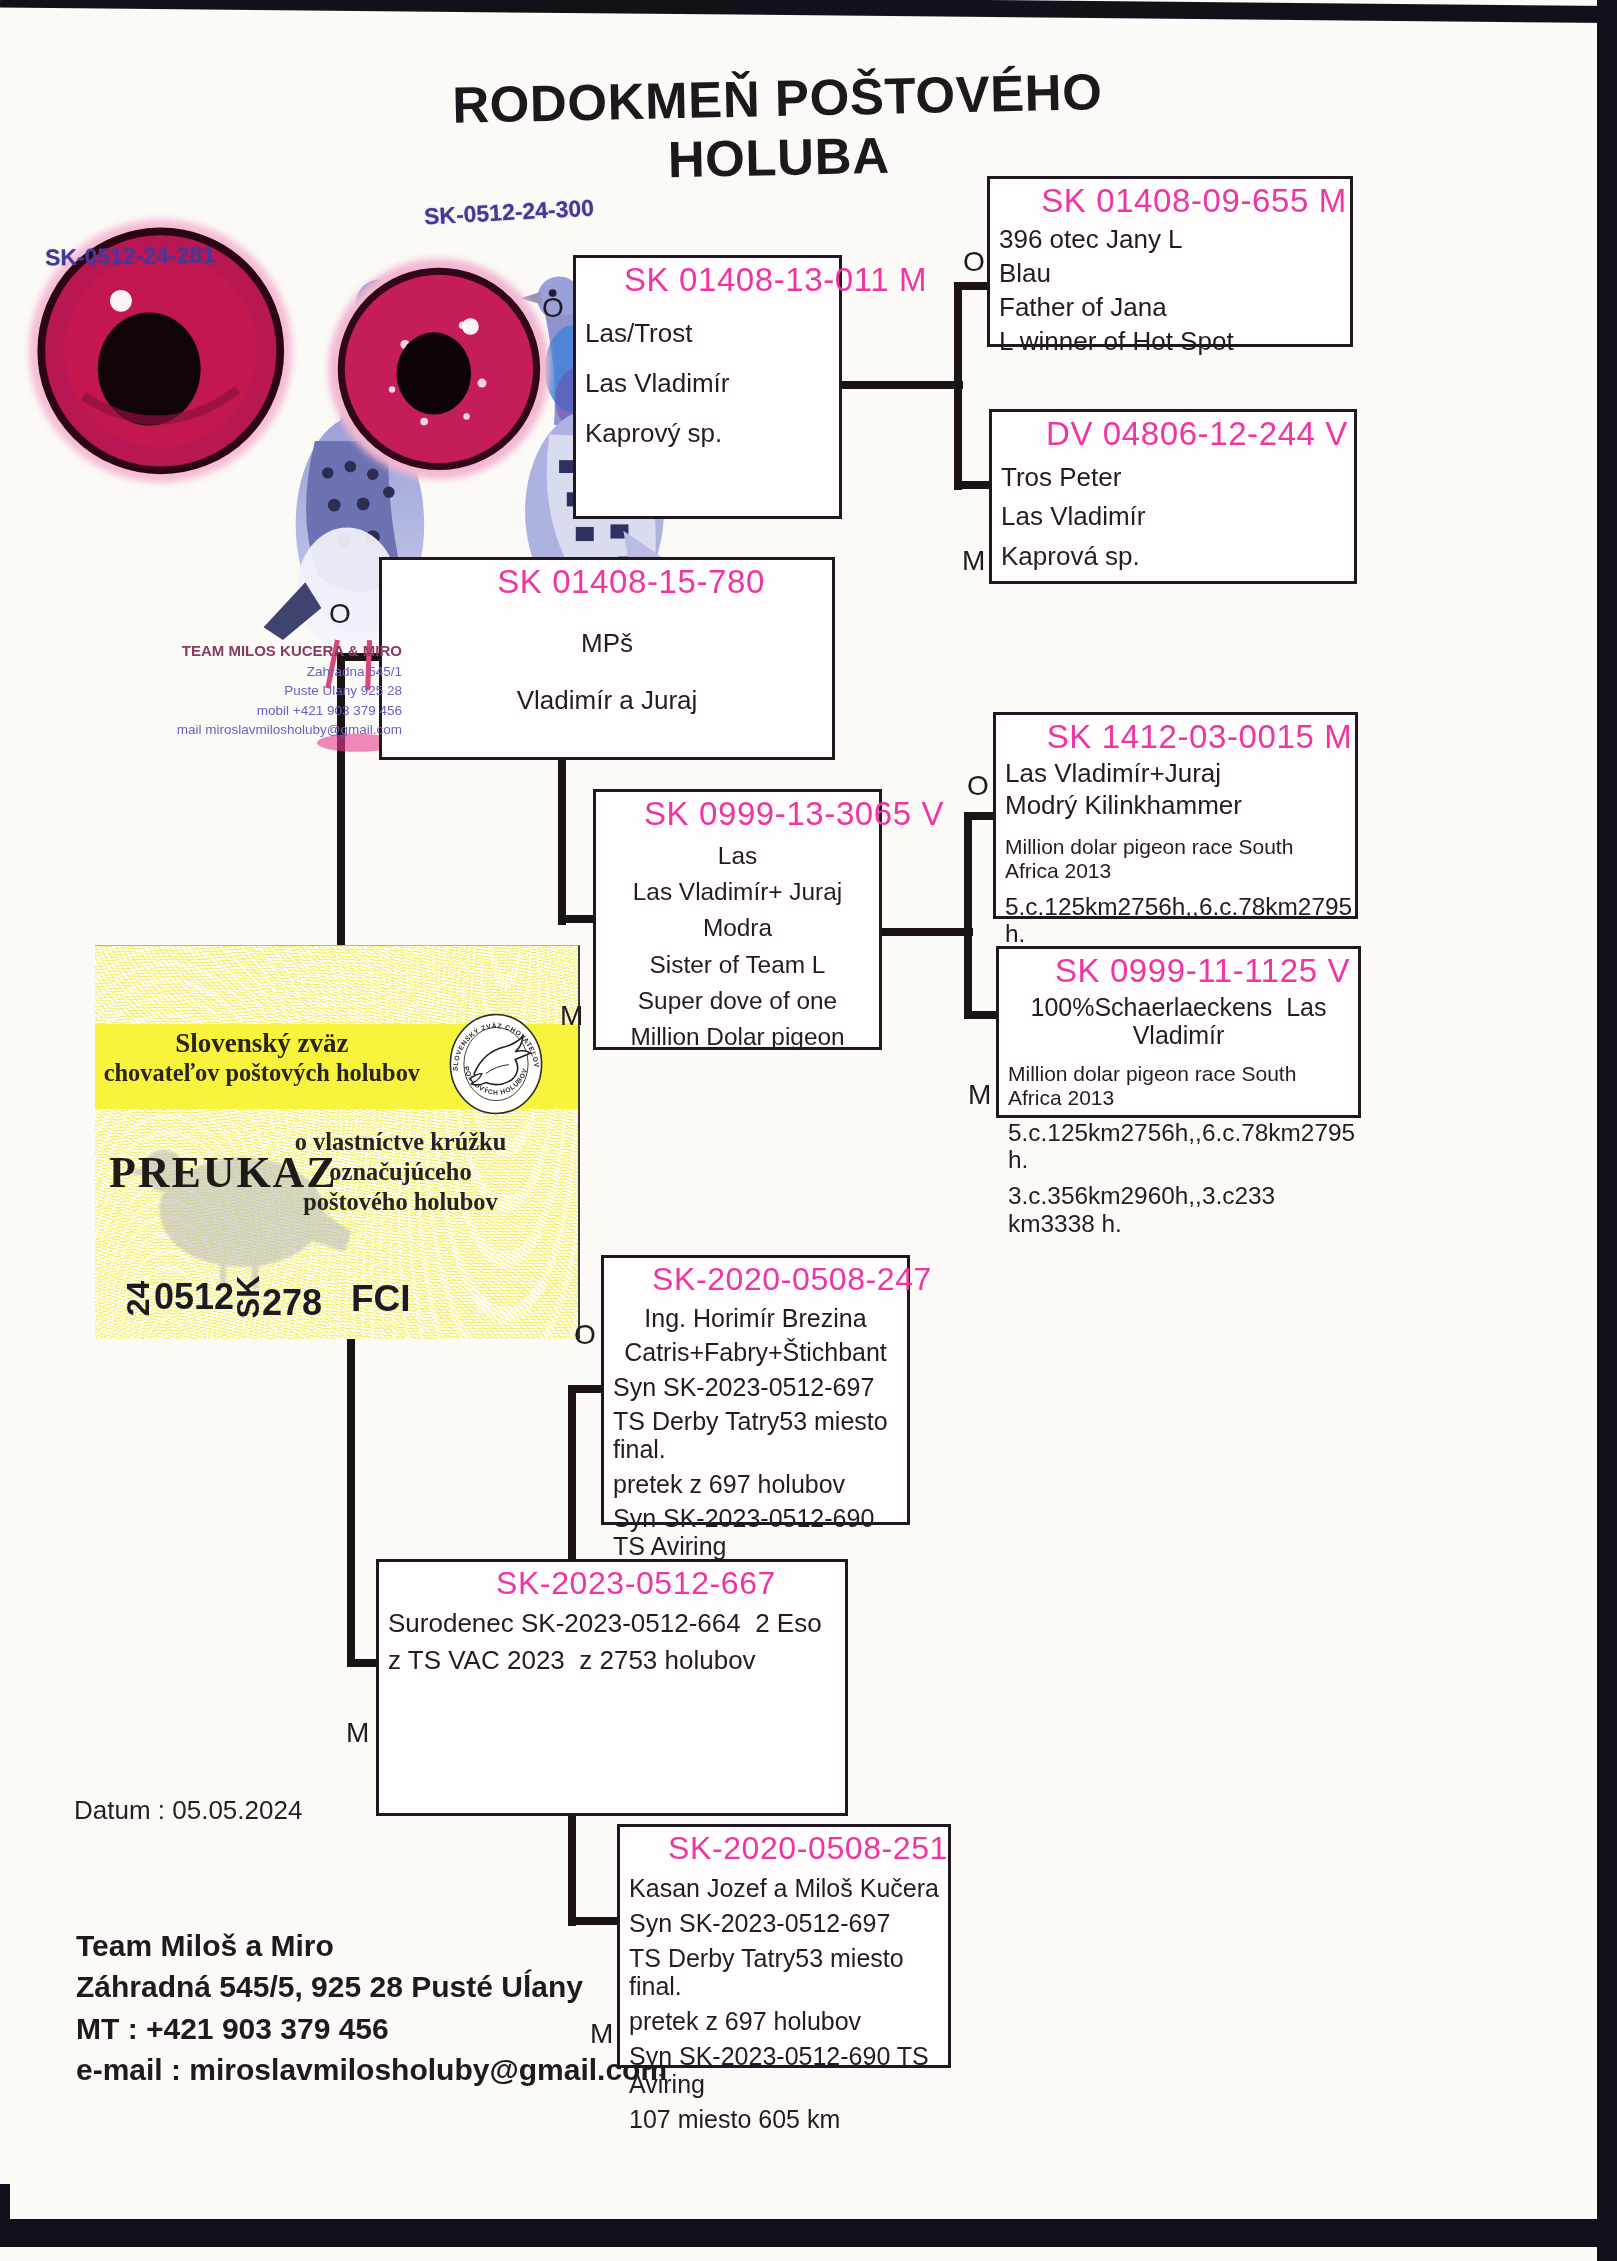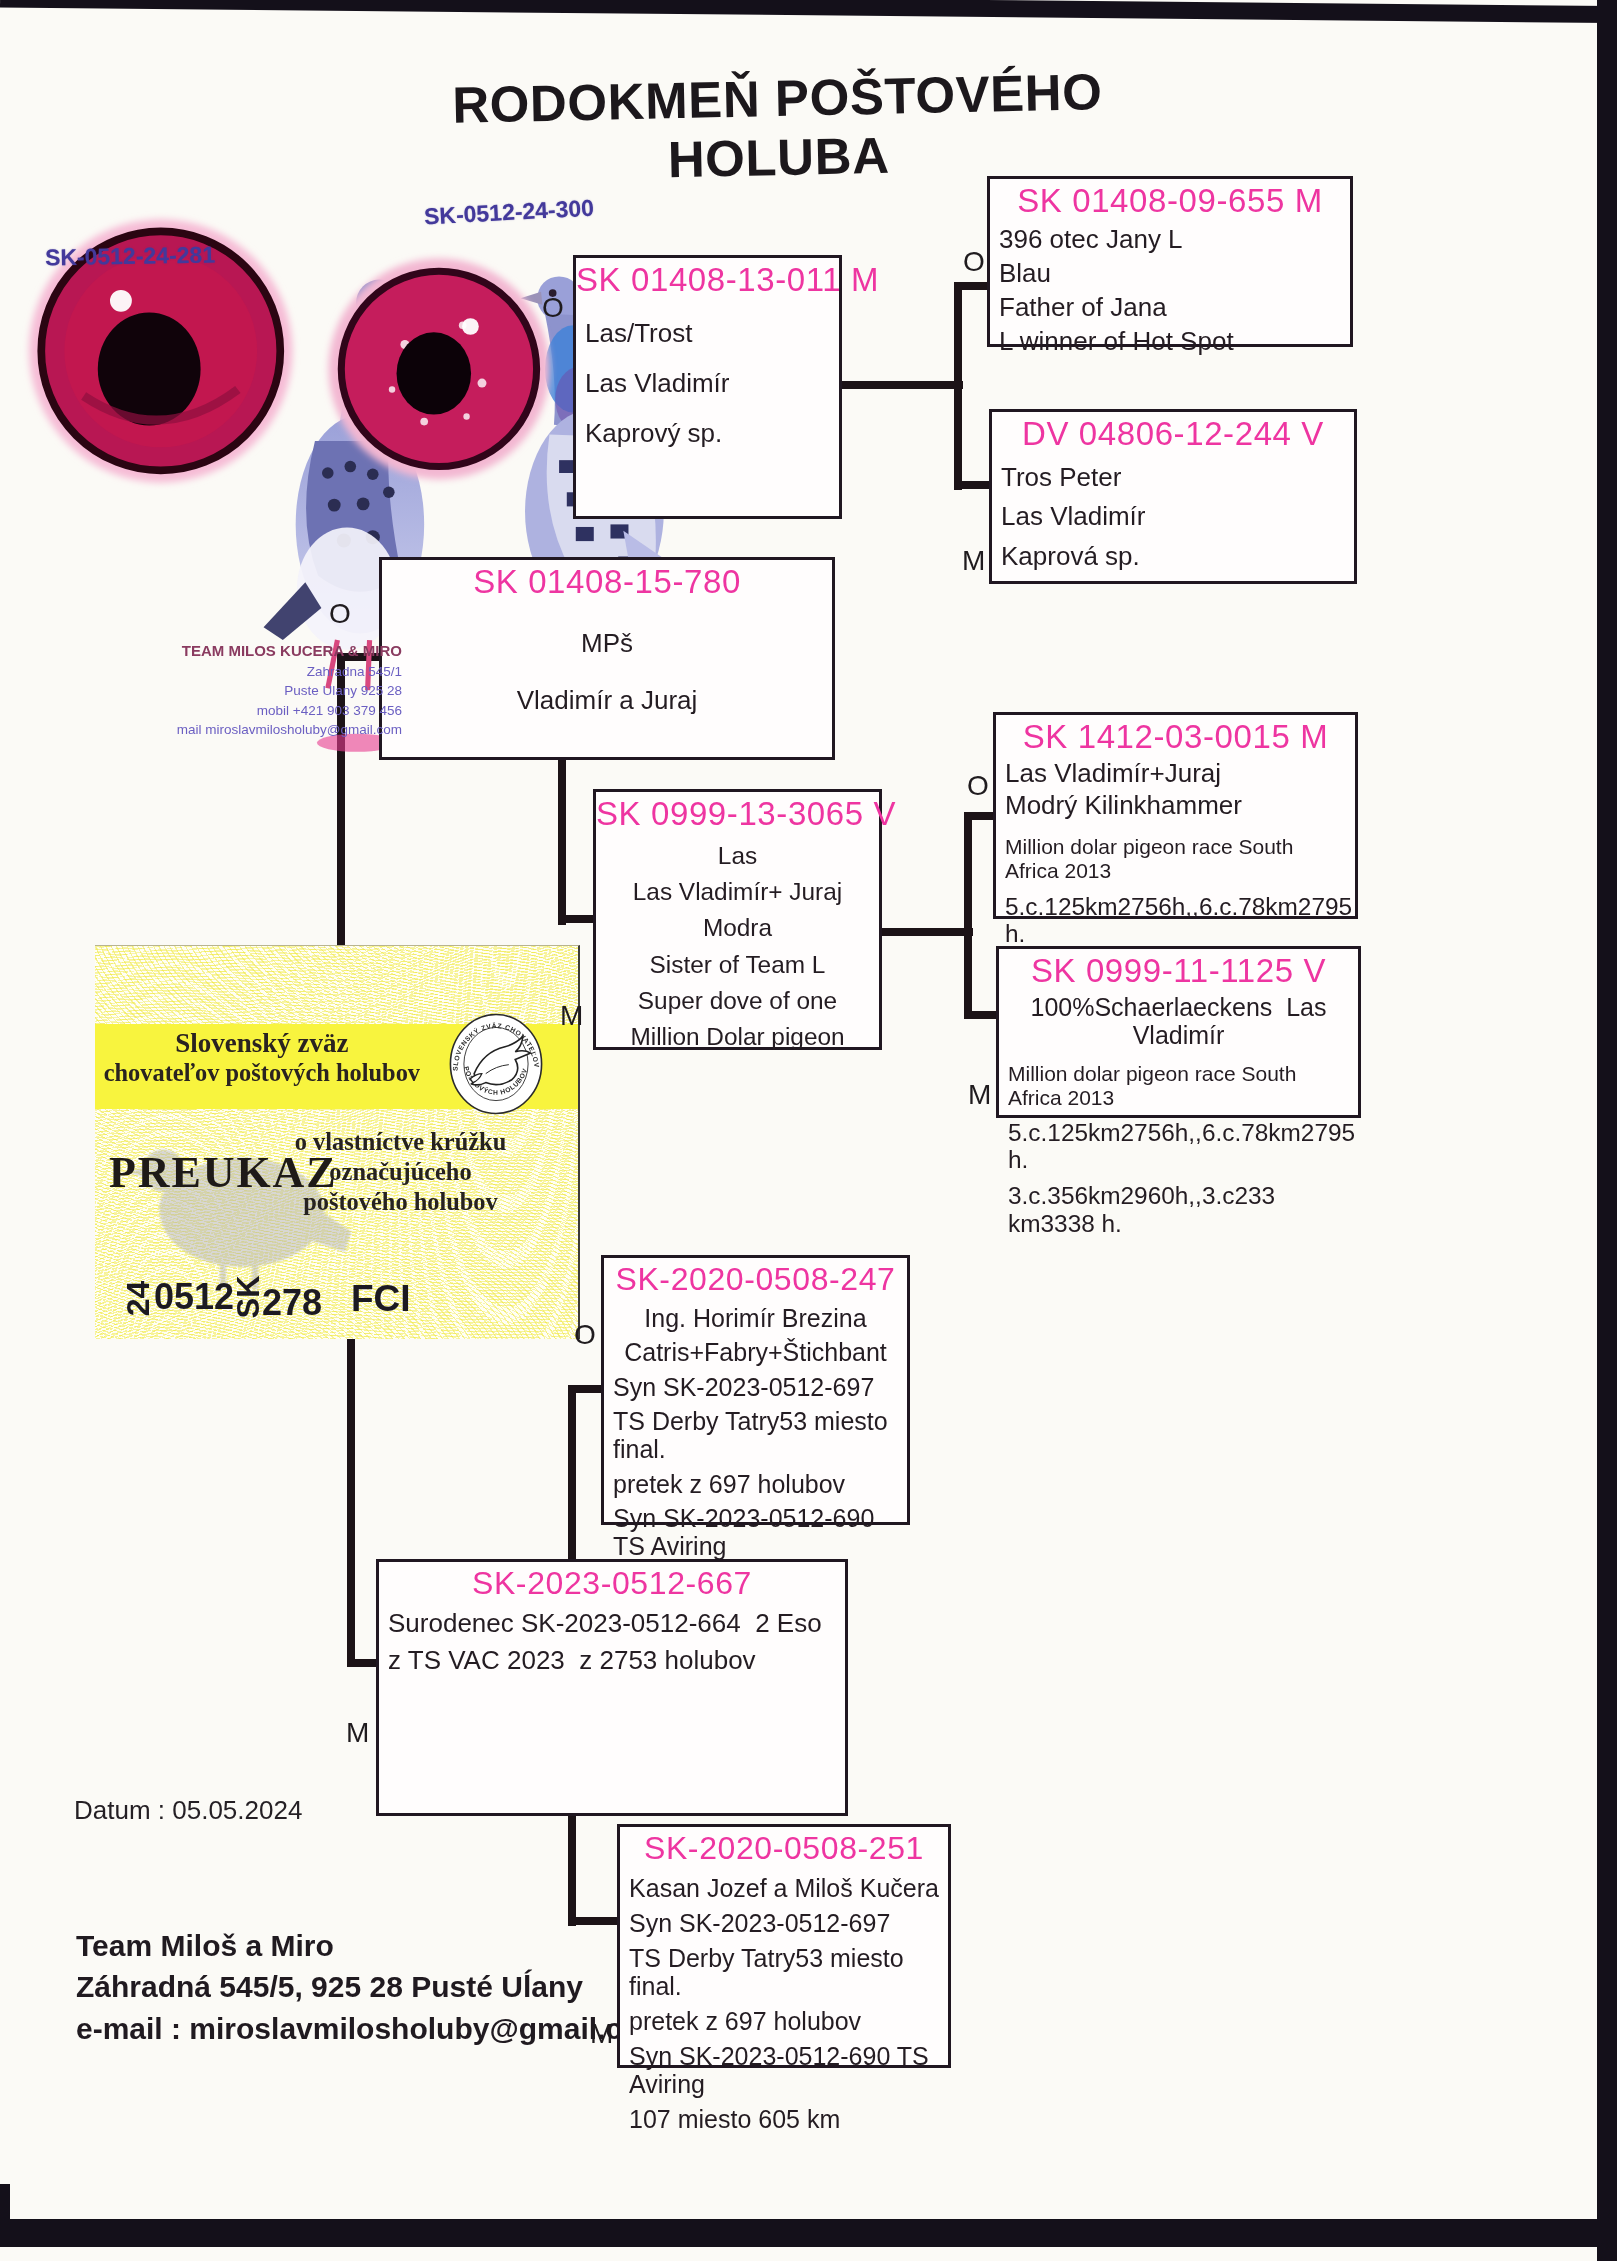--- a/index.html
+++ b/index.html
@@ -7,21 +7,21 @@
         font-family:"Liberation Sans",sans-serif;color:#241c22;}
   
   .bar{position:absolute;background:#14101a;z-index:6;}
   
   .doc-title{position:absolute;left:360px;top:69px;width:836px;text-align:center;
              font-size:51px;font-weight:700;letter-spacing:0.6px;color:#1c181c;
              transform:rotate(-1.2deg);}
   
   .pbox{position:absolute;background:#fffdfd;border:3.2px solid #201721;box-sizing:border-box;
         z-index:2;padding-top:2.6px;}
-  .bt{color:#ee35a1;text-align:center;font-size:33px;letter-spacing:0.6px;white-space:nowrap;}
+  .bt{color:#ee35a1;text-align:center;font-size:33px;letter-spacing:0.6px;white-space:nowrap;margin-left:48px;}
   .bl{font-size:26px;line-height:1.12;padding:0 3.9px 0 9px;white-space:pre-wrap;color:#241c22;}
   .bl.c{text-align:center;padding-left:3.9px;}
   .bl.sm{font-size:21px;}
   .bl.md{font-size:24.4px;}
   #b655{left:987px;top:176px;width:366px;height:171px}
   #b655 .bl{margin-top:5.1px;}
   #b244{left:989px;top:409px;width:368px;height:175px}
   #b244 .bl{margin-top:10.3px;}
   #b011{left:573px;top:255px;width:269px;height:264px}
   #b011 .bl{margin-top:20.6px;}
@@ -356,17 +356,18 @@
       <span class="rr-country">SK</span>
       <span class="rr-number">278</span>
       <span class="rr-fci">FCI</span>
     </div>
   </div>
 
   <div class="datum">Datum : 05.05.2024</div>
   <div class="contact">
     <div>Team Miloš a Miro</div>
     <div>Záhradná 545/5, 925 28 Pusté Uĺany</div>
+    <div>MT : +421 903 379 456</div>
     <div>e-mail : miroslavmilosholuby@gmail.com</div>
   </div>
 
 </div>
 
 
 </body></html>

